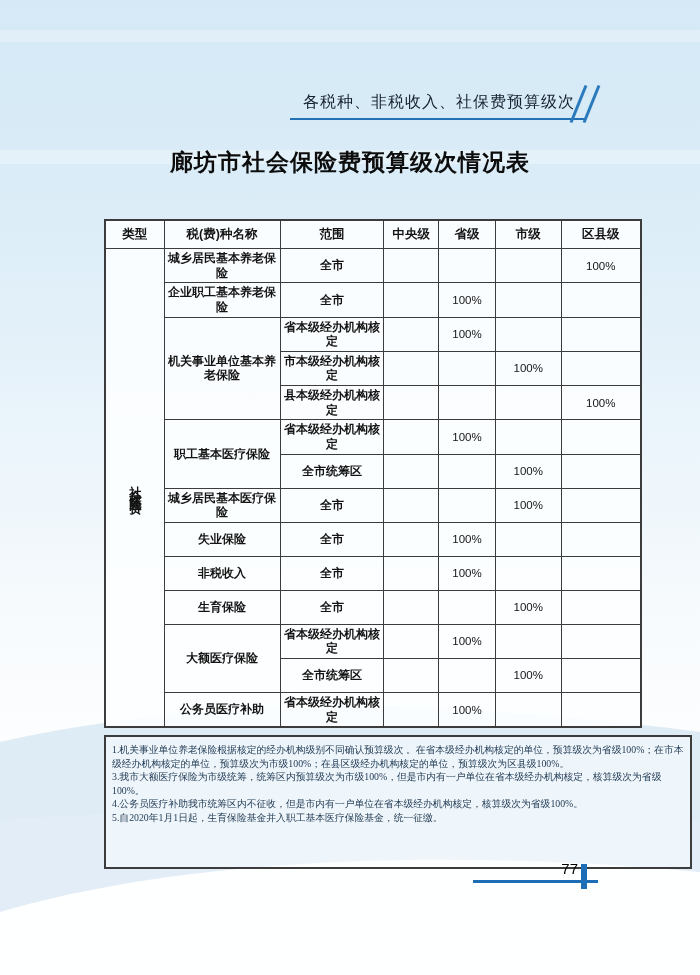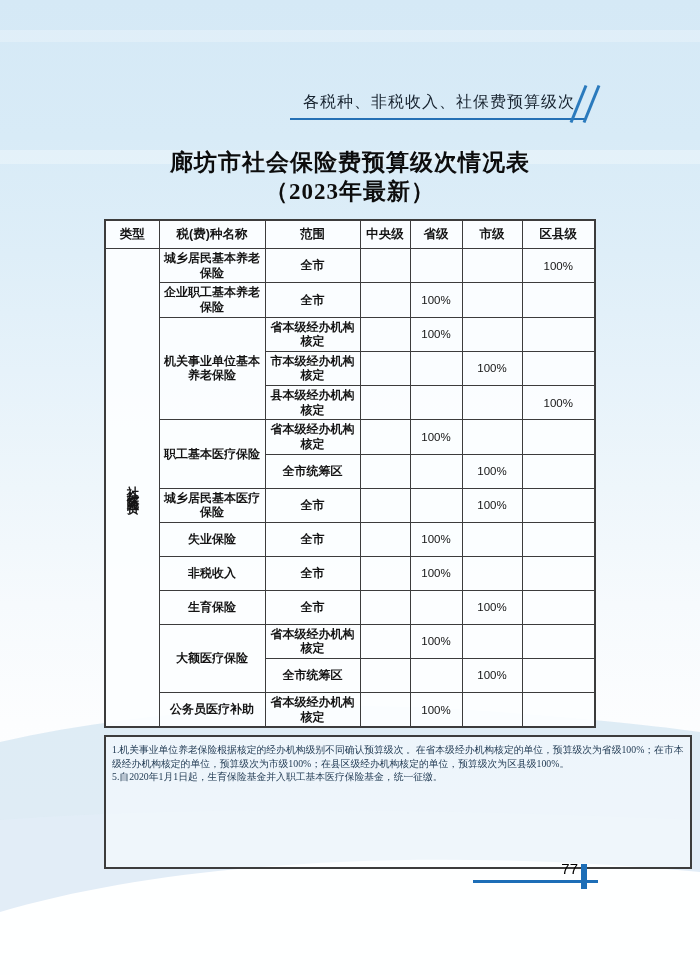--- a/index.html
+++ b/index.html
@@ -19,21 +19,21 @@
   }
   #tagline-underline{position:absolute;left:290px;top:118px;width:296px;height:2px;background:#2470b5;}
   .slash{position:absolute;width:3px;height:40px;background:#2a7abd;transform:rotate(22deg);}
   #slash1{left:577px;top:84px;}
   #slash2{left:590px;top:84px;}
   
   #title{position:absolute;left:0;top:148px;width:700px;text-align:center;
     font-family:"Liberation Serif",serif;font-weight:bold;color:#0d0d0d;
     font-size:23px;line-height:29px;letter-spacing:1px;}
   
-  #table-wrap{position:absolute;left:104px;top:219px;width:491px;}
+  #table-wrap{position:absolute;left:104px;top:219px;width:538px;}
   table{width:100%;border-collapse:collapse;table-layout:fixed;background:rgba(252,254,255,0.92);border:2px solid #3c3c3c;}
   th,td{border:1px solid #3c3c3c;text-align:center;vertical-align:middle;padding:2px 3px;color:#141414;}
   th{font-size:12.5px;font-weight:bold;height:23px;}
   td{font-size:12px;height:29px;line-height:1.22;}
   td.cn{font-weight:bold;}
   td.val{font-size:11.5px;font-weight:normal;border-radius:9px;}
   .col-type{width:54px;}.col-name{width:106px;}.col-scope{width:95px;}
   .col-central{width:50px;}.col-prov{width:52px;}.col-city{width:60px;}.col-county{width:73px;}
   .vtext{writing-mode:vertical-rl;display:inline-block;letter-spacing:4px;font-size:12.5px;font-weight:bold;color:#141414;}
   
@@ -60,21 +60,20 @@
 <div class="band" id="band1"></div>
 <div class="band" id="band2"></div>
 
 <div id="tagline">各税种、非税收入、社保费预算级次</div>
 <div id="tagline-underline"></div>
 <div class="slash" id="slash1"></div>
 <div class="slash" id="slash2"></div>
 
 <div id="title">
   <div>廊坊市社会保险费预算级次情况表</div>
-  <div>（2023年最新）</div>
 </div>
 
 <div id="table-wrap">
   <table>
     <colgroup>
       <col class="col-type">
         <col class="col-name">
         <col class="col-scope">
       <col class="col-central">
         <col class="col-prov">
@@ -201,18 +200,20 @@
           <td class="val">100%</td>
           <td class="val"></td>
           <td class="val"></td>
         </tr>
       </tbody>
   </table>
 </div>
 
 <div id="notes">
     <div>1.机关事业单位养老保险根据核定的经办机构级别不同确认预算级次 。在省本级经办机构核定的单位，预算级次为省级100%；在市本级经办机构核定的单位，预算级次为市级100%；在县区级经办机构核定的单位，预算级次为区县级100%。</div>
+    <div>3.我市大额医疗保险为市级统筹，统筹区内预算级次为市级100%，但是市内有一户单位在省本级经办机构核定，核算级次为省级100%。</div>
+    <div>4.公务员医疗补助我市统筹区内不征收，但是市内有一户单位在省本级经办机构核定，核算级次为省级100%。</div>
     <div>5.自2020年1月1日起，生育保险基金并入职工基本医疗保险基金，统一征缴。</div>
   </div>
 
 <div id="pn-line"></div>
 <div id="pn-bar"></div>
 <div id="page-number">77</div>
 
 </body></html>

